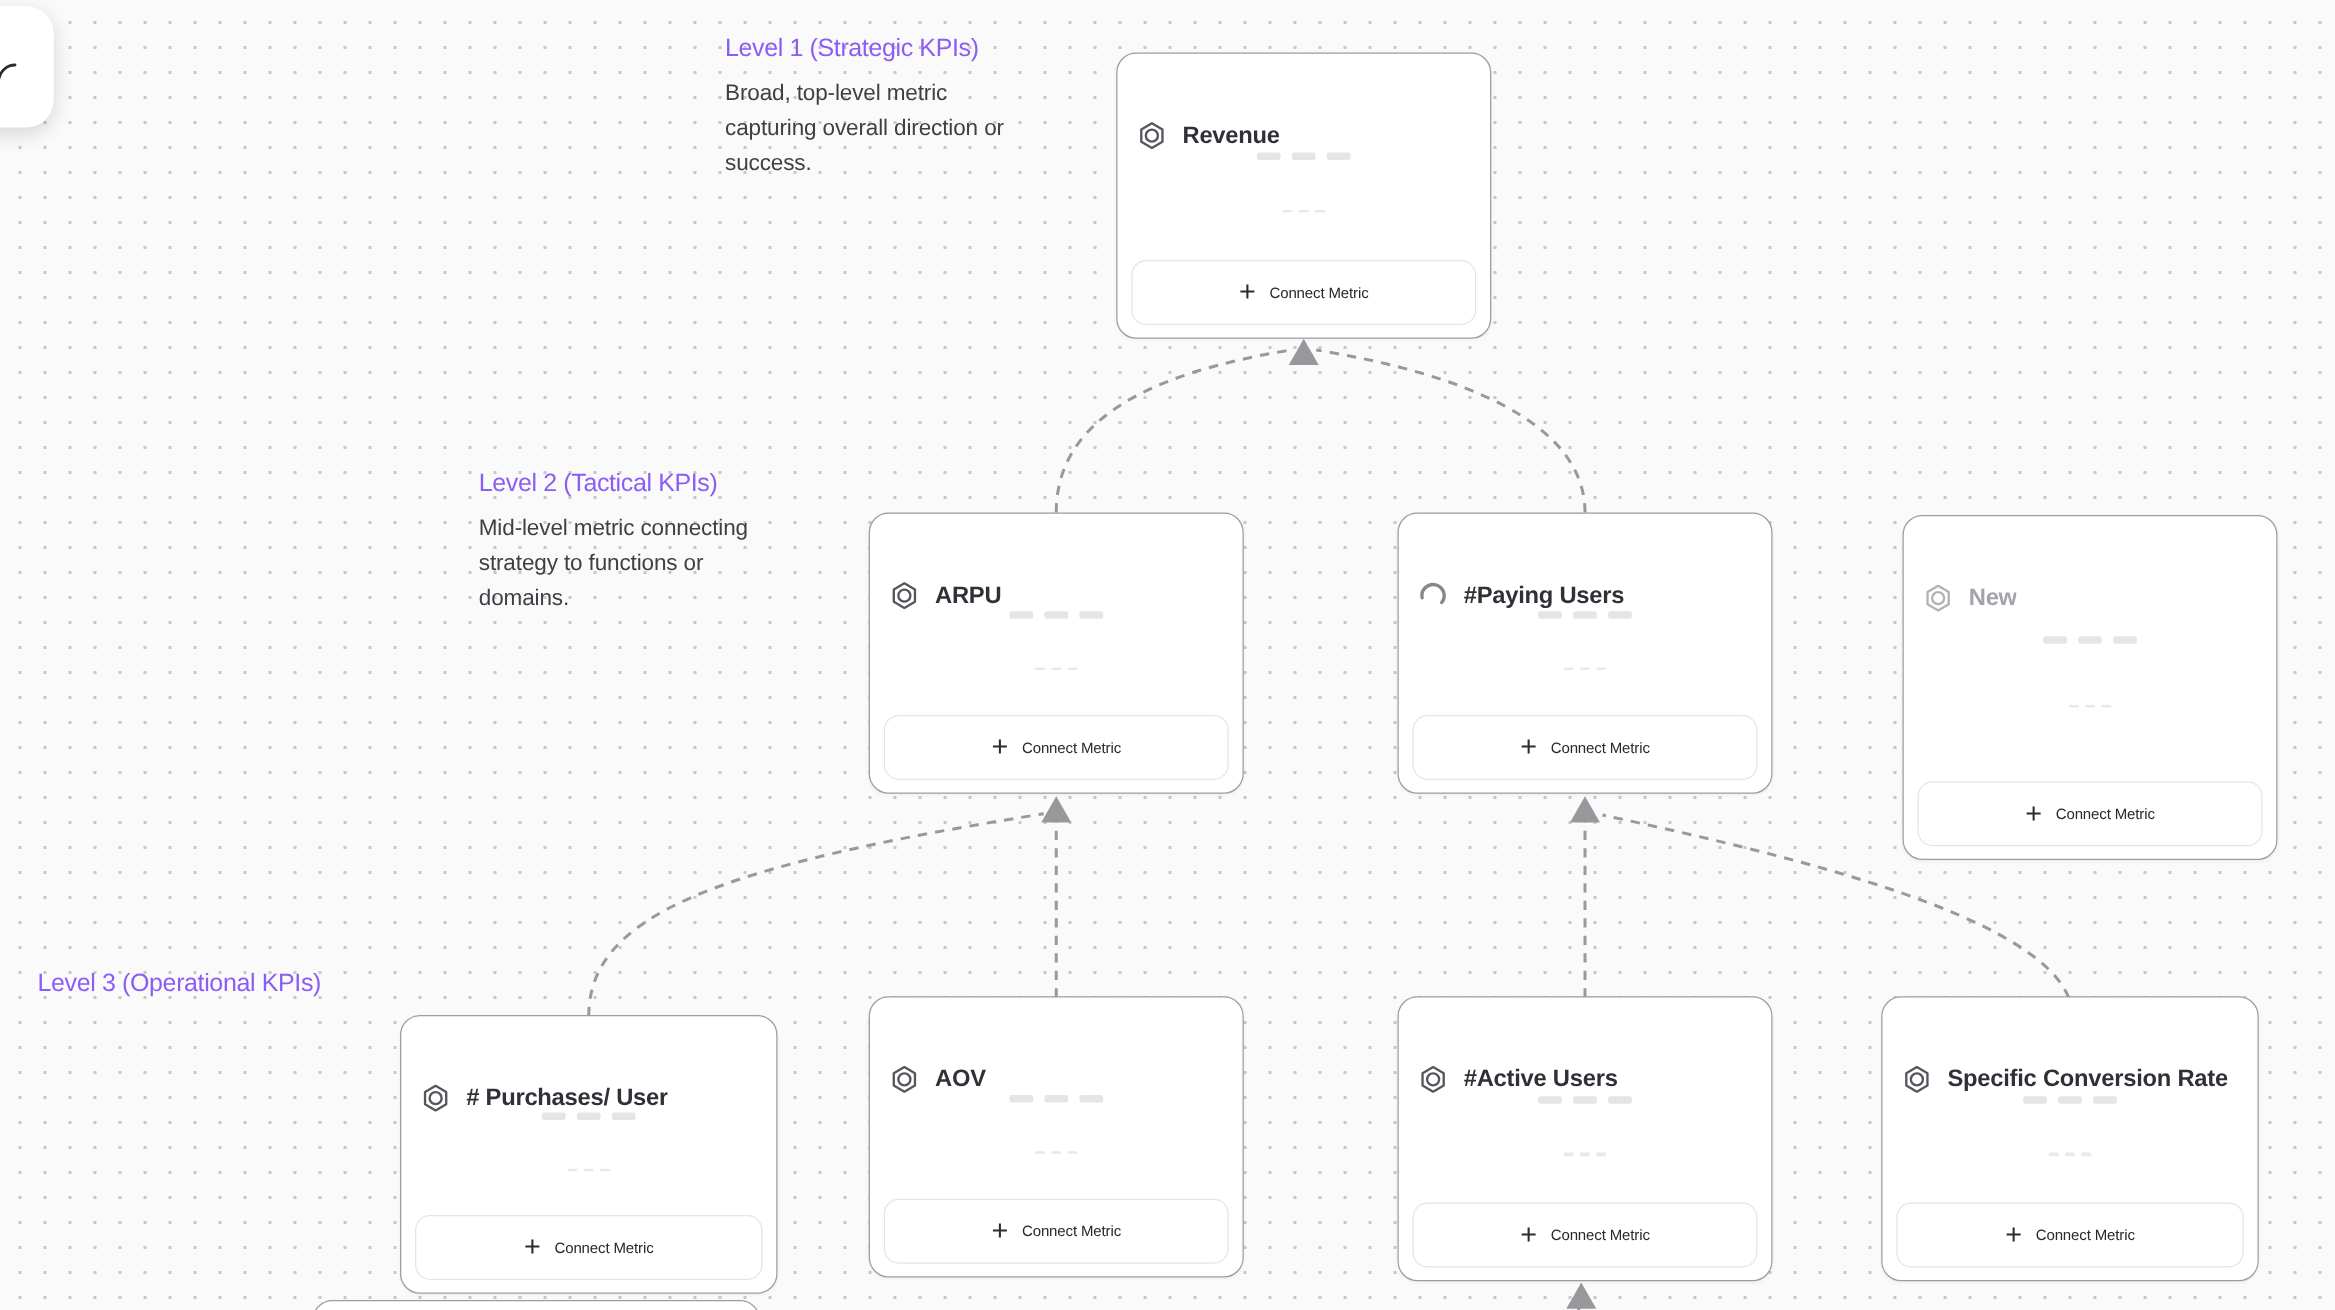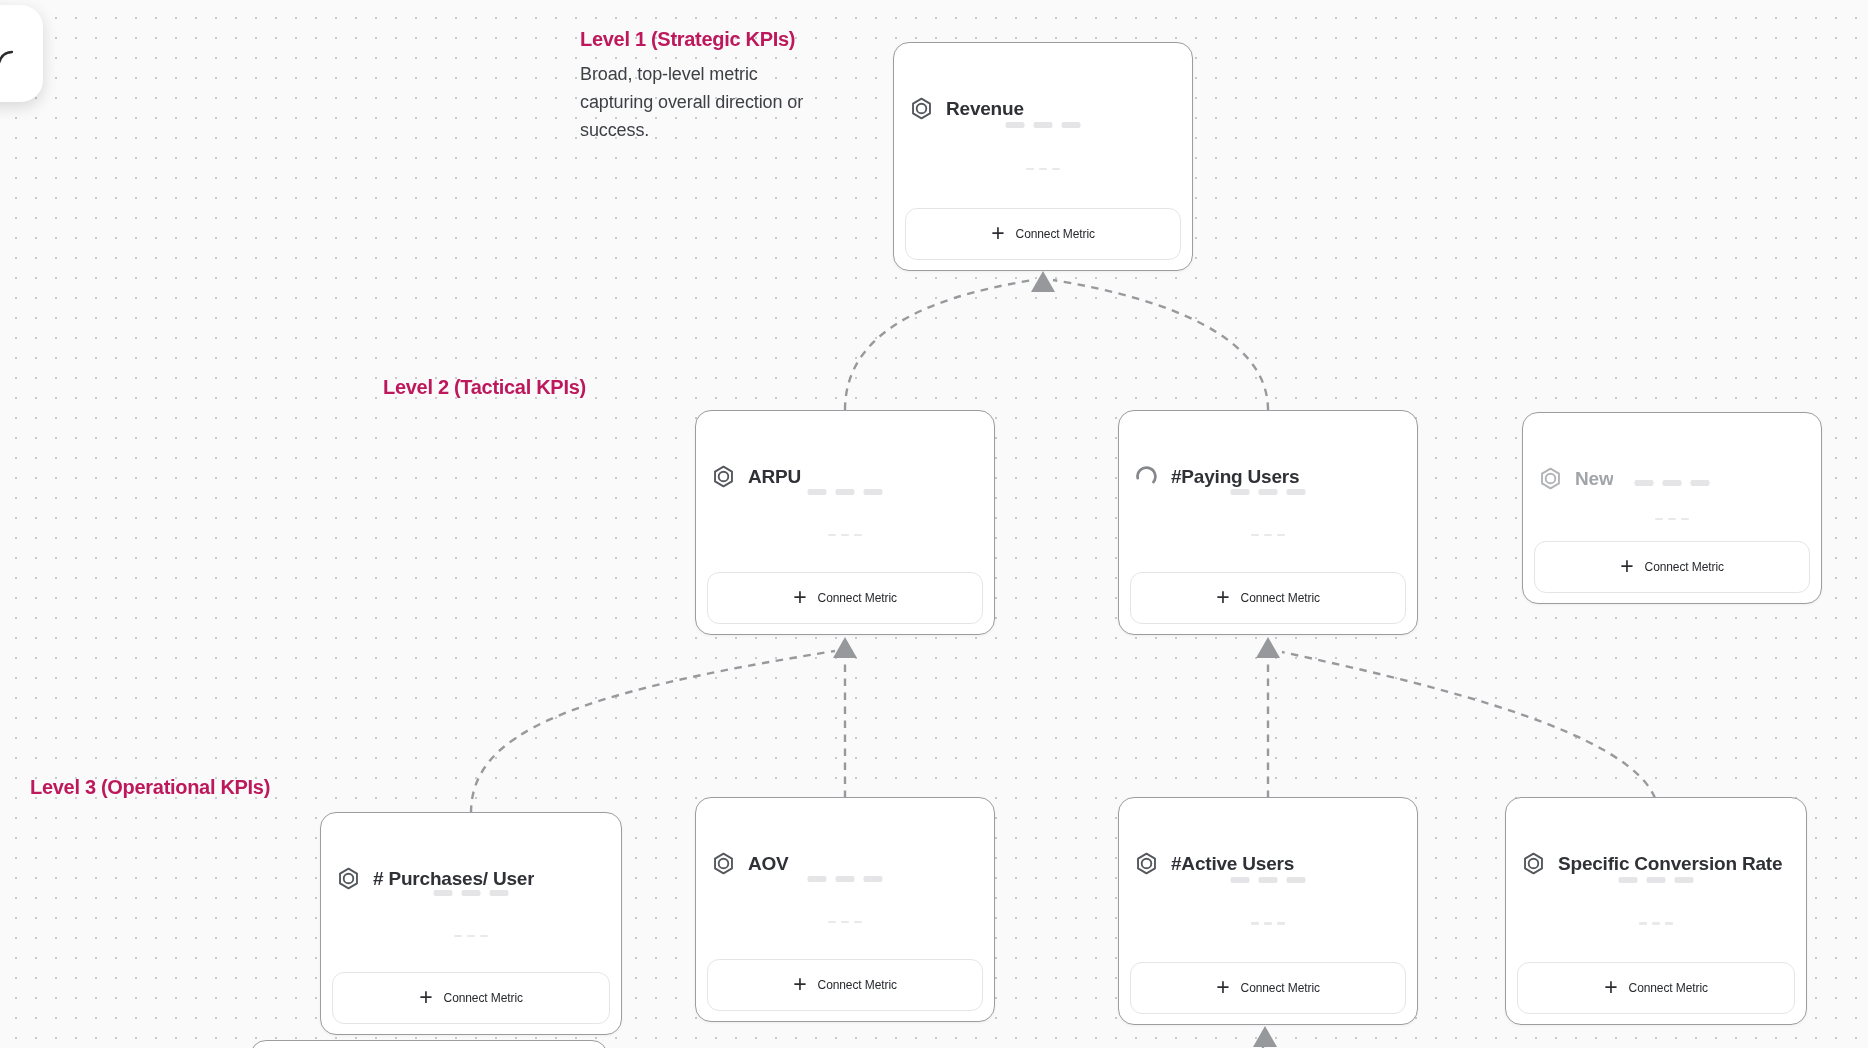--- a/index.html
+++ b/index.html
@@ -11,21 +11,21 @@
     background-color:#fafafa;
     background-image:radial-gradient(circle, #c7c8ca 1.15px, transparent 1.15px);
     background-size:20px 20px;
     background-position:6px 8px;
     color:#2b2d31;
   }
 
   
   .level-label { position:absolute; }
   .level-label h2 {
-    font-size:20px; font-weight:700; letter-spacing:-0.3px; color:#be185d;
+    font-size:20px; font-weight:400; letter-spacing:-0.3px; color:#8b5cf6;
     margin-bottom:10px; white-space:nowrap;
   }
   .level-label p {
     font-size:18px; line-height:1.55; color:#3d4045; letter-spacing:-0.1px;
   }
 
   
   .card {
     position:absolute;
     background:#ffffff;
@@ -127,20 +127,21 @@
     <path d="M 1 14 C 3 7, 8 3, 14 3" fill="none" stroke="#2b2b2b" stroke-width="2.3" stroke-linecap="round"></path>
   </svg>
 </div>
 
 <div class="level-label" style="left:580px; top:28px; width:255px;">
   <h2>Level 1 (Strategic KPIs)</h2>
   <p>Broad, top-level metric capturing overall direction or success.</p>
 </div>
 <div class="level-label" style="left:383px; top:376px; width:240px;">
   <h2>Level 2 (Tactical KPIs)</h2>
+  <p>Mid-level metric connecting strategy to functions or domains.</p>
 </div>
 <div class="level-label" style="left:30px; top:776px; width:262px;">
   <h2>Level 3 (Operational KPIs)</h2>
 </div>
 
 <div class="card" style="left:893px; top:42px; width:300px; height:229px;">
   <div class="card-header">
     <svg class="icon-svg">
         <use href="#hex-icon"></use>
       </svg>
@@ -207,21 +208,21 @@
         <i></i>
         <i></i>
       </div>
   </div>
   <button class="connect-btn">
     <span class="plus">+</span>
     <span class="btn-label">Connect Metric</span>
   </button>
 </div>
 
-<div class="card muted" style="left:1522px; top:412px; width:300px; height:192px;">
+<div class="card muted" style="left:1522px; top:412px; width:300px; height:276px;">
   <div class="card-header">
     <svg class="icon-svg" style="opacity:0.45">
         <use href="#hex-icon"></use>
       </svg>
     <span class="card-title">New</span>
   </div>
   <div class="skel">
     <div class="skel-row big">
         <i></i>
         <i></i>

